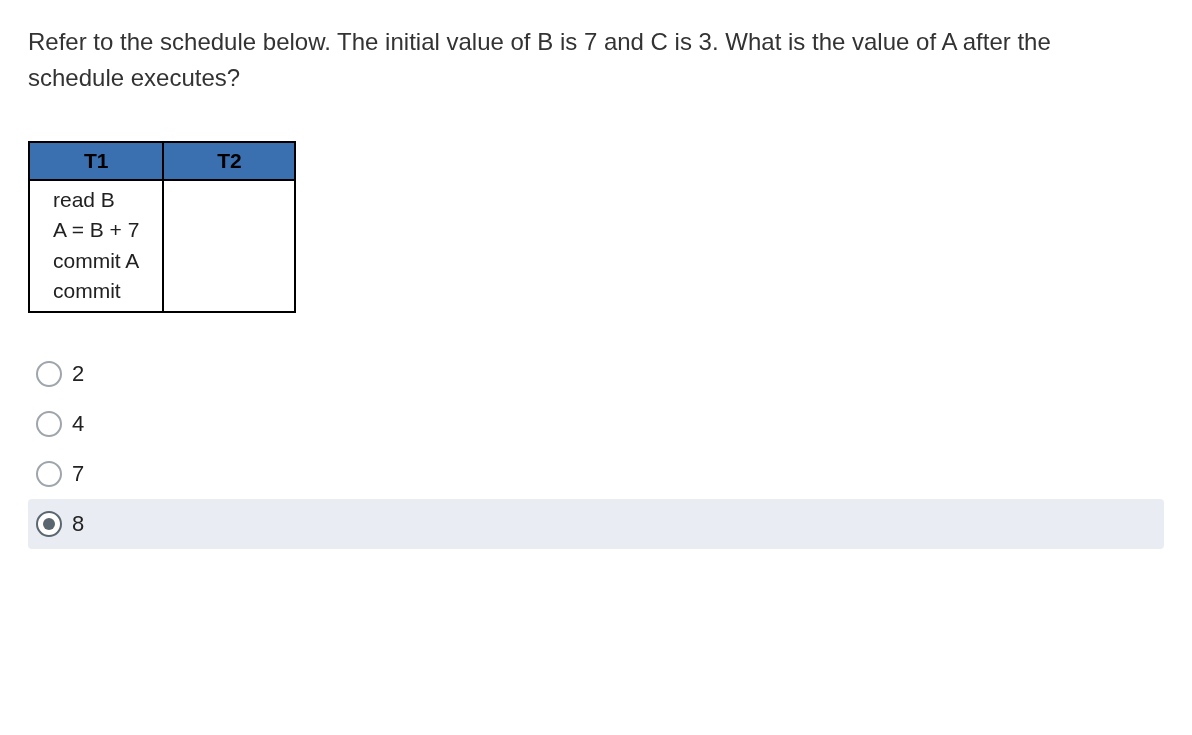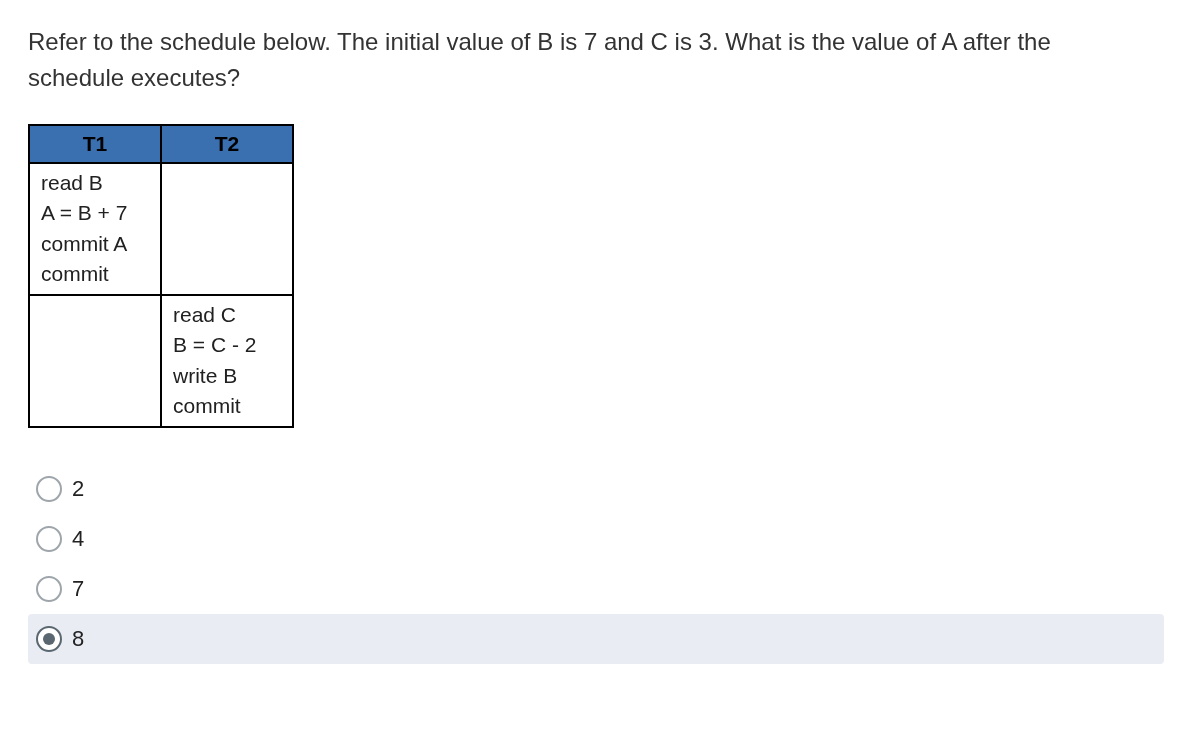--- a/index.html
+++ b/index.html
@@ -10,42 +10,42 @@
     body {
       font-family: -apple-system, BlinkMacSystemFont, "Segoe UI", Arial, sans-serif;
       padding: 24px 28px;
       background: #fff;
       color: #212121;
     }
     .question-text {
       font-size: 24px;
       line-height: 1.5;
       color: #333;
-      margin-bottom: 28px;
+      margin-bottom: 45px;
       max-width: 1060px;
     }
     .schedule-table {
       border-collapse: collapse;
       margin-bottom: 36px;
       font-family: Arial, sans-serif;
       border-radius: 14px;
     }
     .schedule-table th {
       background: #3a6fb0;
       color: #000;
       font-weight: bold;
       font-size: 21px;
       padding: 6px 0;
       border: 2px solid #000;
       text-align: center;
       width: 132px;
     }
     .schedule-table td {
       border: 2px solid #000;
-      padding: 4px 11px;
+      padding: 4px 23px;
       font-size: 21px;
       vertical-align: top;
       width: 132px;
     }
     .schedule-table td .line {
       line-height: 1.45;
       white-space: nowrap;
     }
     .options {
       display: flex;
@@ -104,29 +104,20 @@
   <tbody>
     <tr>
       <td>
         <div class="line">read B</div>
         <div class="line">A = B + 7</div>
         <div class="line">commit A</div>
         <div class="line">commit</div>
       </td>
       <td></td>
     </tr>
-    <tr>
-      <td></td>
-      <td>
-        <div class="line">read C</div>
-        <div class="line">B = C - 2</div>
-        <div class="line">write B</div>
-        <div class="line">commit</div>
-      </td>
-    </tr>
   </tbody>
 </table>
 
 <div class="options">
   <label class="option">
     <span class="radio"></span>
     <span>2</span>
   </label>
   <label class="option">
     <span class="radio"></span>

